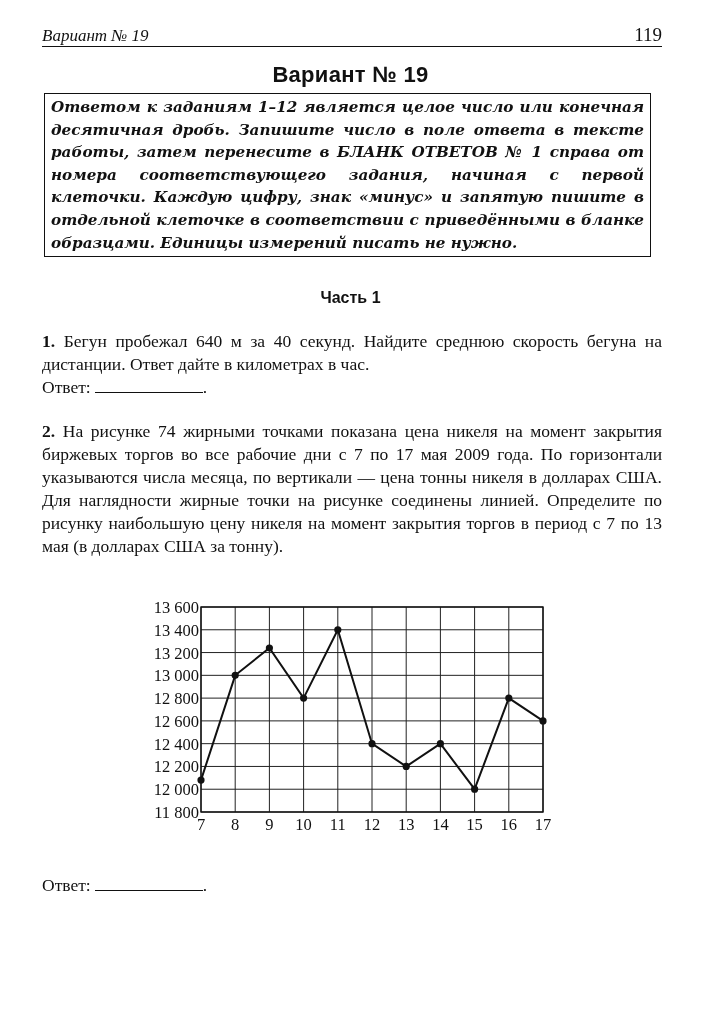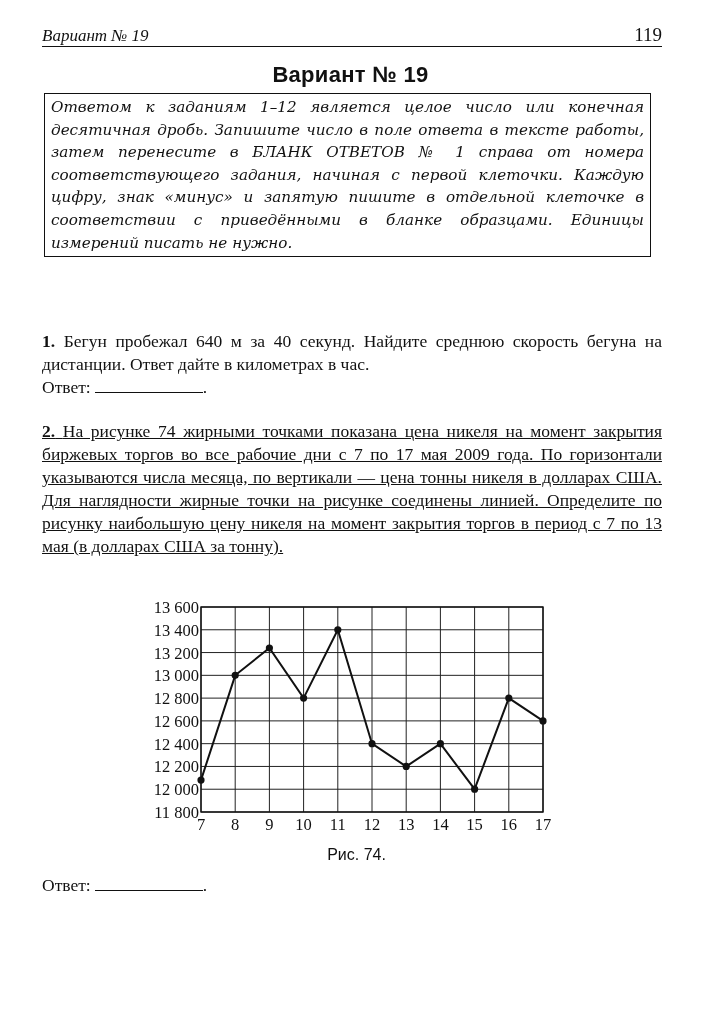--- a/index.html
+++ b/index.html
@@ -7,28 +7,28 @@
          font-family: "Liberation Serif", serif; color: #111; }
   .page { position: absolute; left: 0; top: 0; width: 701px; height: 772px; }
   .running-head { position: absolute; left: 42px; top: 24px; width: 620px; height: 22px;
                   border-bottom: 1.5px solid #111; }
   .running-head .left { position: absolute; left: 0; top: 2px; font-style: italic; font-size: 17px; }
   .running-head .right { position: absolute; right: 0; top: 0; font-size: 19px; }
   .title { position: absolute; left: 0; width: 701px; top: 62px; text-align: center;
            font-family: "Liberation Sans", sans-serif; font-weight: bold; font-size: 22px; letter-spacing: 0.3px; }
   .instr { position: absolute; left: 44px; top: 93px; width: 607px; height: 164px;
            border: 1.5px solid #111; padding: 2px 6px; box-sizing: border-box;
-           font-family: "DejaVu Serif", serif; font-style: italic; font-weight: normal;
+           font-family: "DejaVu Serif", serif; font-style: italic; font-weight: bold;
            font-size: 15.2px; line-height: 22.6px; text-align: justify; }
   .part { position: absolute; left: 0; width: 701px; top: 289px; text-align: center;
           font-family: "Liberation Sans", sans-serif; font-weight: bold; font-size: 16px; }
   .task { position: absolute; left: 42px; width: 620px; font-size: 17.5px; line-height: 23px;
           text-align: justify; }
   .task1 { top: 330px; }
-  .task2 { top: 420px; text-decoration: underline; }
+  .task2 { top: 420px; }
   .num { font-weight: bold; }
   .answer { font-size: 17.5px; }
   .blank { display: inline-block; width: 108px; border-bottom: 1.3px solid #111; height: 14px; vertical-align: baseline; margin-left: 4px; }
   .ans2 { position: absolute; left: 42px; top: 875px; font-size: 17.5px; }
   .chart { position: absolute; left: 130px; top: 598px; }
   .caption { position: absolute; left: 0; width: 701px; top: 846px; text-align: center;
              font-family: "Liberation Sans", sans-serif; font-size: 16px; padding-left: 12px; box-sizing: border-box; }
   svg text { font-family: "Liberation Serif", serif; }
 </style>
 </head>
@@ -38,20 +38,21 @@
 
   <div class="running-head">
     <span class="left">Вариант № 19</span>
     <span class="right">119</span>
   </div>
 
   <div class="title">Вариант № 19</div>
 
   <div class="instr">Ответом к заданиям 1–12 является целое число или конечная десятичная дробь. Запишите число в поле ответа в тексте работы, затем перенесите в БЛАНК ОТВЕТОВ № 1 справа от номера соответствующего задания, начиная с первой клеточки. Каждую цифру, знак «минус» и запятую пишите в отдельной клеточке в соответствии с приведёнными в бланке образцами. Единицы измерений писать не нужно.</div>
 
+  <div class="part">Часть 1</div>
 
   <div class="task task1">
     <span class="num">1.</span>
     <span>Бегун пробежал 640 м за 40 секунд. Найдите среднюю скорость бегуна на дистанции. Ответ дайте в километрах в час.</span>
     <div class="answer">
       <span>Ответ:</span><span class="blank"></span><span>.</span>
     </div>
   </div>
 
   <div class="task task2">
@@ -110,18 +111,17 @@
       <circle cx="173.6" cy="100.1111111111111" r="3.6" fill="#111111"></circle>
       <circle cx="207.8" cy="31.7777777777778" r="3.6" fill="#111111"></circle>
       <circle cx="242" cy="145.66666666666669" r="3.6" fill="#111111"></circle>
       <circle cx="276.2" cy="168.44444444444446" r="3.6" fill="#111111"></circle>
       <circle cx="310.4" cy="145.66666666666669" r="3.6" fill="#111111"></circle>
       <circle cx="344.6" cy="191.22222222222223" r="3.6" fill="#111111"></circle>
       <circle cx="378.8" cy="100.1111111111111" r="3.6" fill="#111111"></circle>
       <circle cx="413" cy="122.8888888888889" r="3.6" fill="#111111"></circle>
     </svg>
 
-  <div class="caption">Рис. 74.</div>
 
   <div class="ans2">
     <span>Ответ:</span><span class="blank"></span><span>.</span>
   </div>
 </div>
 
 </body></html>

